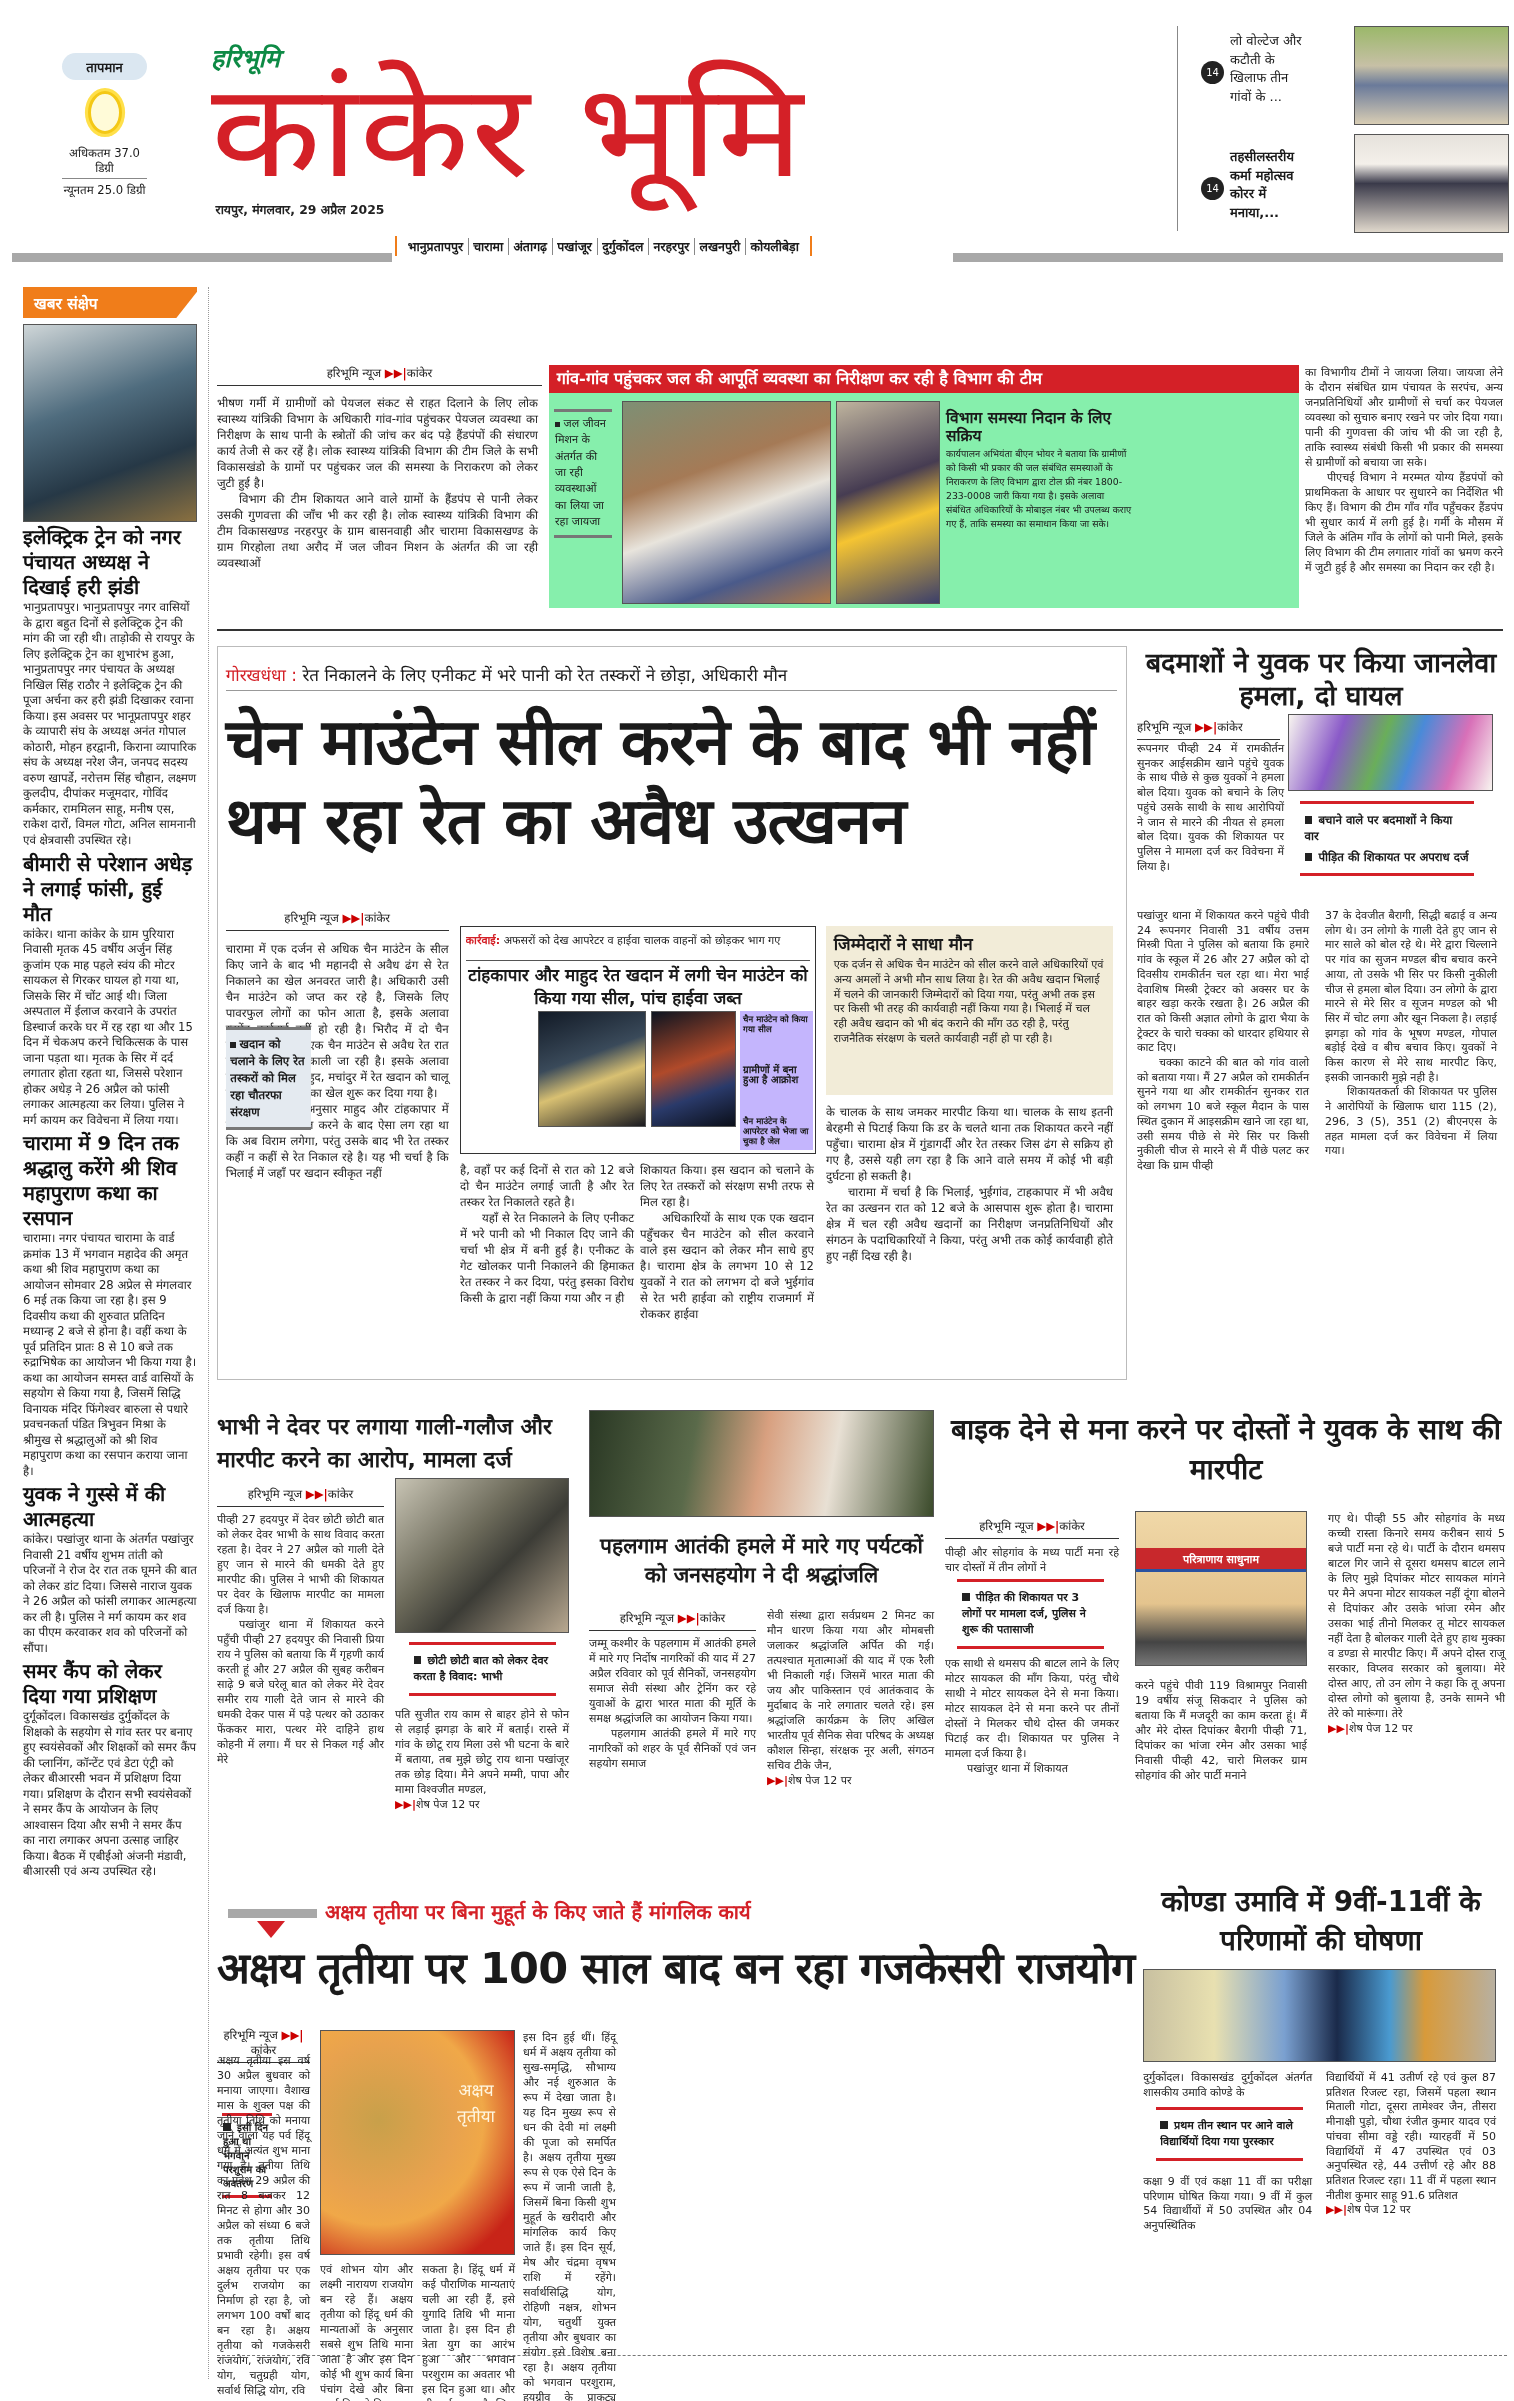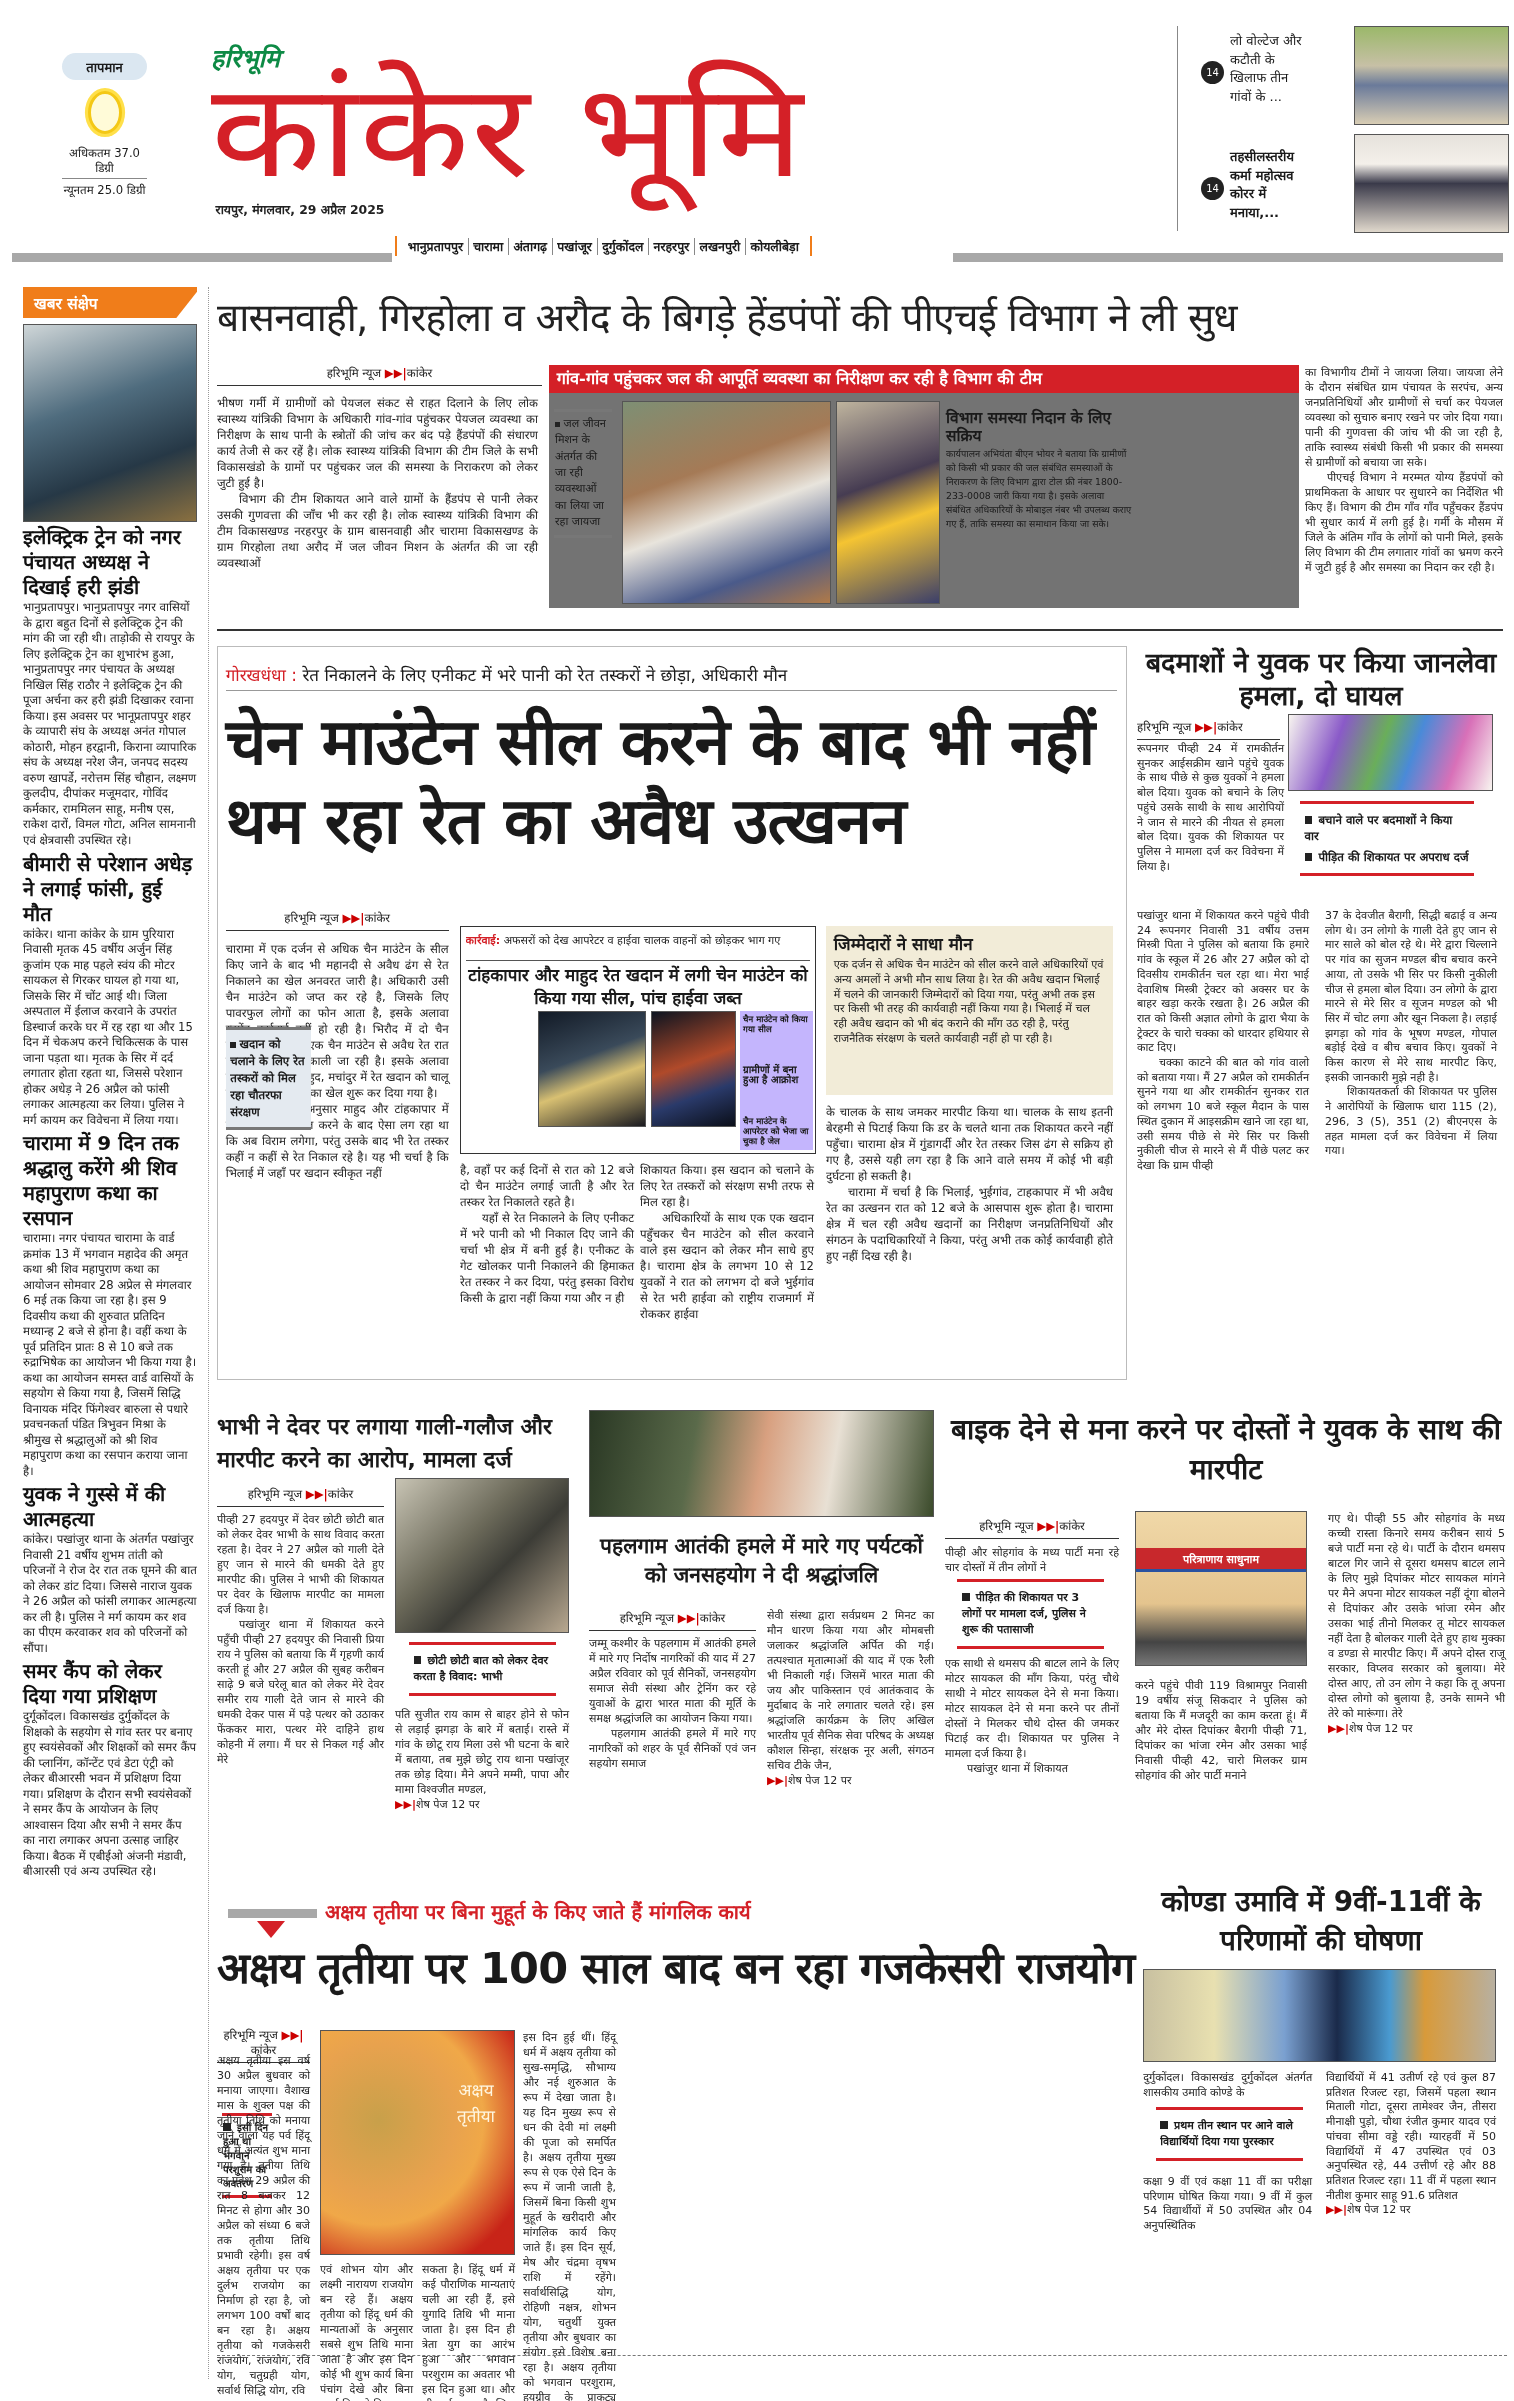--- a/index.html
+++ b/index.html
@@ -80,28 +80,27 @@
     <div class="sidebar-t">कांकेर। पखांजुर थाना के अंतर्गत पखांजुर निवासी 21 वर्षीय शुभम तांती को परिजनों ने रोज देर रात तक घूमने की बात को लेकर डांट दिया। जिससे नाराज युवक ने 26 अप्रैल को फांसी लगाकर आत्महत्या कर ली है। पुलिस ने मर्ग कायम कर शव का पीएम करवाकर शव को परिजनों को सौंपा।</div>
   </div>
   <div>
     <div class="sidebar-h">समर कैंप को लेकर दिया गया प्रशिक्षण</div>
     <div class="sidebar-t">दुर्गूकोंदल। विकासखंड दुर्गुकोंदल के शिक्षको के सहयोग से गांव स्तर पर बनाए हुए स्वयंसेवकों और शिक्षकों को समर कैंप की प्लानिंग, कॉन्टेंट एवं डेटा एंट्री को लेकर बीआरसी भवन में प्रशिक्षण दिया गया। प्रशिक्षण के दौरान सभी स्वयंसेवकों ने समर कैंप के आयोजन के लिए आश्वासन दिया और सभी ने समर कैंप का नारा लगाकर अपना उत्साह जाहिर किया। बैठक में एबीईओ अंजनी मंडावी, बीआरसी एवं अन्य उपस्थित रहे।</div>
   </div>
 </div>
 <div class="abs" style="left:208px;top:287px;width:0;height:2092px;border-left:1.5px dotted #999"></div>
 
 <div class="abs" style="left:217px;top:288px;width:1286px;height:349px">
-  <h1 style="font-size:39px;font-weight:normal;line-height:60px;color:#222;white-space:nowrap;letter-spacing:-0.8px">बासनवाही, गिरहोला व अरौद के बिगड़े हेंडपंपों की पीएचई विभाग ने ली सुध</h1>
   <div class="byline" style="position:absolute;left:0;top:77px;width:325px"><span>हरिभूमि न्यूज</span> <span class="arr">▶▶|</span><span>कांकेर</span></div>
   <div class="txt" style="position:absolute;left:0;top:107px;width:321px">
     <p>भीषण गर्मी में ग्रामीणों को पेयजल संकट से राहत दिलाने के लिए लोक स्वास्थ्य यांत्रिकी विभाग के अधिकारी गांव-गांव पहुंचकर पेयजल व्यवस्था का निरीक्षण के साथ पानी के स्त्रोतों की जांच कर बंद पड़े हैंडपंपों की संधारण कार्य तेजी से कर रहें है। लोक स्वास्थ्य यांत्रिकी विभाग की टीम जिले के सभी विकासखंडो के ग्रामों पर पहुंचकर जल की समस्या के निराकरण को लेकर जुटी हुई है।</p>
       <p>विभाग की टीम शिकायत आने वाले ग्रामों के हैंडपंप से पानी लेकर उसकी गुणवत्ता की जाँच भी कर रही है। लोक स्वास्थ्य यांत्रिकी विभाग की टीम विकासखण्ड नरहरपुर के ग्राम बासनवाही और चारामा विकासखण्ड के ग्राम गिरहोला तथा अरौद में जल जीवन मिशन के अंतर्गत की जा रही व्यवस्थाओं</p>
   </div>
   <div style="position:absolute;left:332px;top:77px;width:750px;height:28px;background:#d42027;color:#fff;font-weight:bold;font-size:16.3px;line-height:28px;padding-left:7.7px;white-space:nowrap;overflow:hidden">गांव-गांव पहुंचकर जल की आपूर्ति व्यवस्था का निरीक्षण कर रही है विभाग की टीम</div>
-  <div style="position:absolute;left:332px;top:105px;width:750px;height:215px;background:#737373">
+  <div style="position:absolute;left:332px;top:105px;width:750px;height:215px;background:#86efac">
     <div style="position:absolute;left:4.6px;top:15.5px;width:58px;border-top:3.1px solid #777;border-bottom:3.1px solid #777;padding:4.6px 1.5px;font-size:11px;line-height:16.3px"><span style="display:inline-block;width:5.4px;height:5.4px;background:#222;margin-right:3.1px"></span><span>जल जीवन मिशन के अंतर्गत की जा रही व्यवस्थाओं का लिया जा रहा जायजा</span></div>
     <div class="photo" style="position:absolute;left:73px;top:7.7px;width:209px;height:203px;background:linear-gradient(160deg,#7e8f74,#a57a56 35%,#e8e4dc 55%,#4a5a8a 80%,#b07a48)"></div>
     <div class="photo" style="position:absolute;left:287px;top:7.7px;width:104px;height:203px;background:linear-gradient(160deg,#bfb49e,#463c52 40%,#f5c432 60%,#3b3f6a)"></div>
     <div style="position:absolute;left:397px;top:15.5px;width:186px">
       <div style="font-weight:bold;font-size:15.5px;line-height:18.6px">विभाग समस्या निदान के लिए सक्रिय</div>
       <div style="font-size:9.3px;line-height:14px;margin-top:1px">कार्यपालन अभियंता बीएन भोयर ने बताया कि ग्रामीणों को किसी भी प्रकार की जल संबंधित समस्याओं के निराकरण के लिए विभाग द्वारा टोल फ्री नंबर 1800-233-0008 जारी किया गया है। इसके अलावा संबंधित अधिकारियों के मोबाइल नंबर भी उपलब्ध कराए गए हैं, ताकि समस्या का समाधान किया जा सके।</div>
     </div>
   </div>
   <div class="txt" style="position:absolute;left:1088px;top:77px;width:198px;font-size:11px;line-height:15px">
     <p>का विभागीय टीमों ने जायजा लिया। जायजा लेने के दौरान संबंधित ग्राम पंचायत के सरपंच, अन्य जनप्रतिनिधियों और ग्रामीणों से चर्चा कर पेयजल व्यवस्था को सुचारु बनाए रखने पर जोर दिया गया। पानी की गुणवत्ता की जांच भी की जा रही है, ताकि स्वास्थ्य संबंधी किसी भी प्रकार की समस्या से ग्रामीणों को बचाया जा सके।</p>

